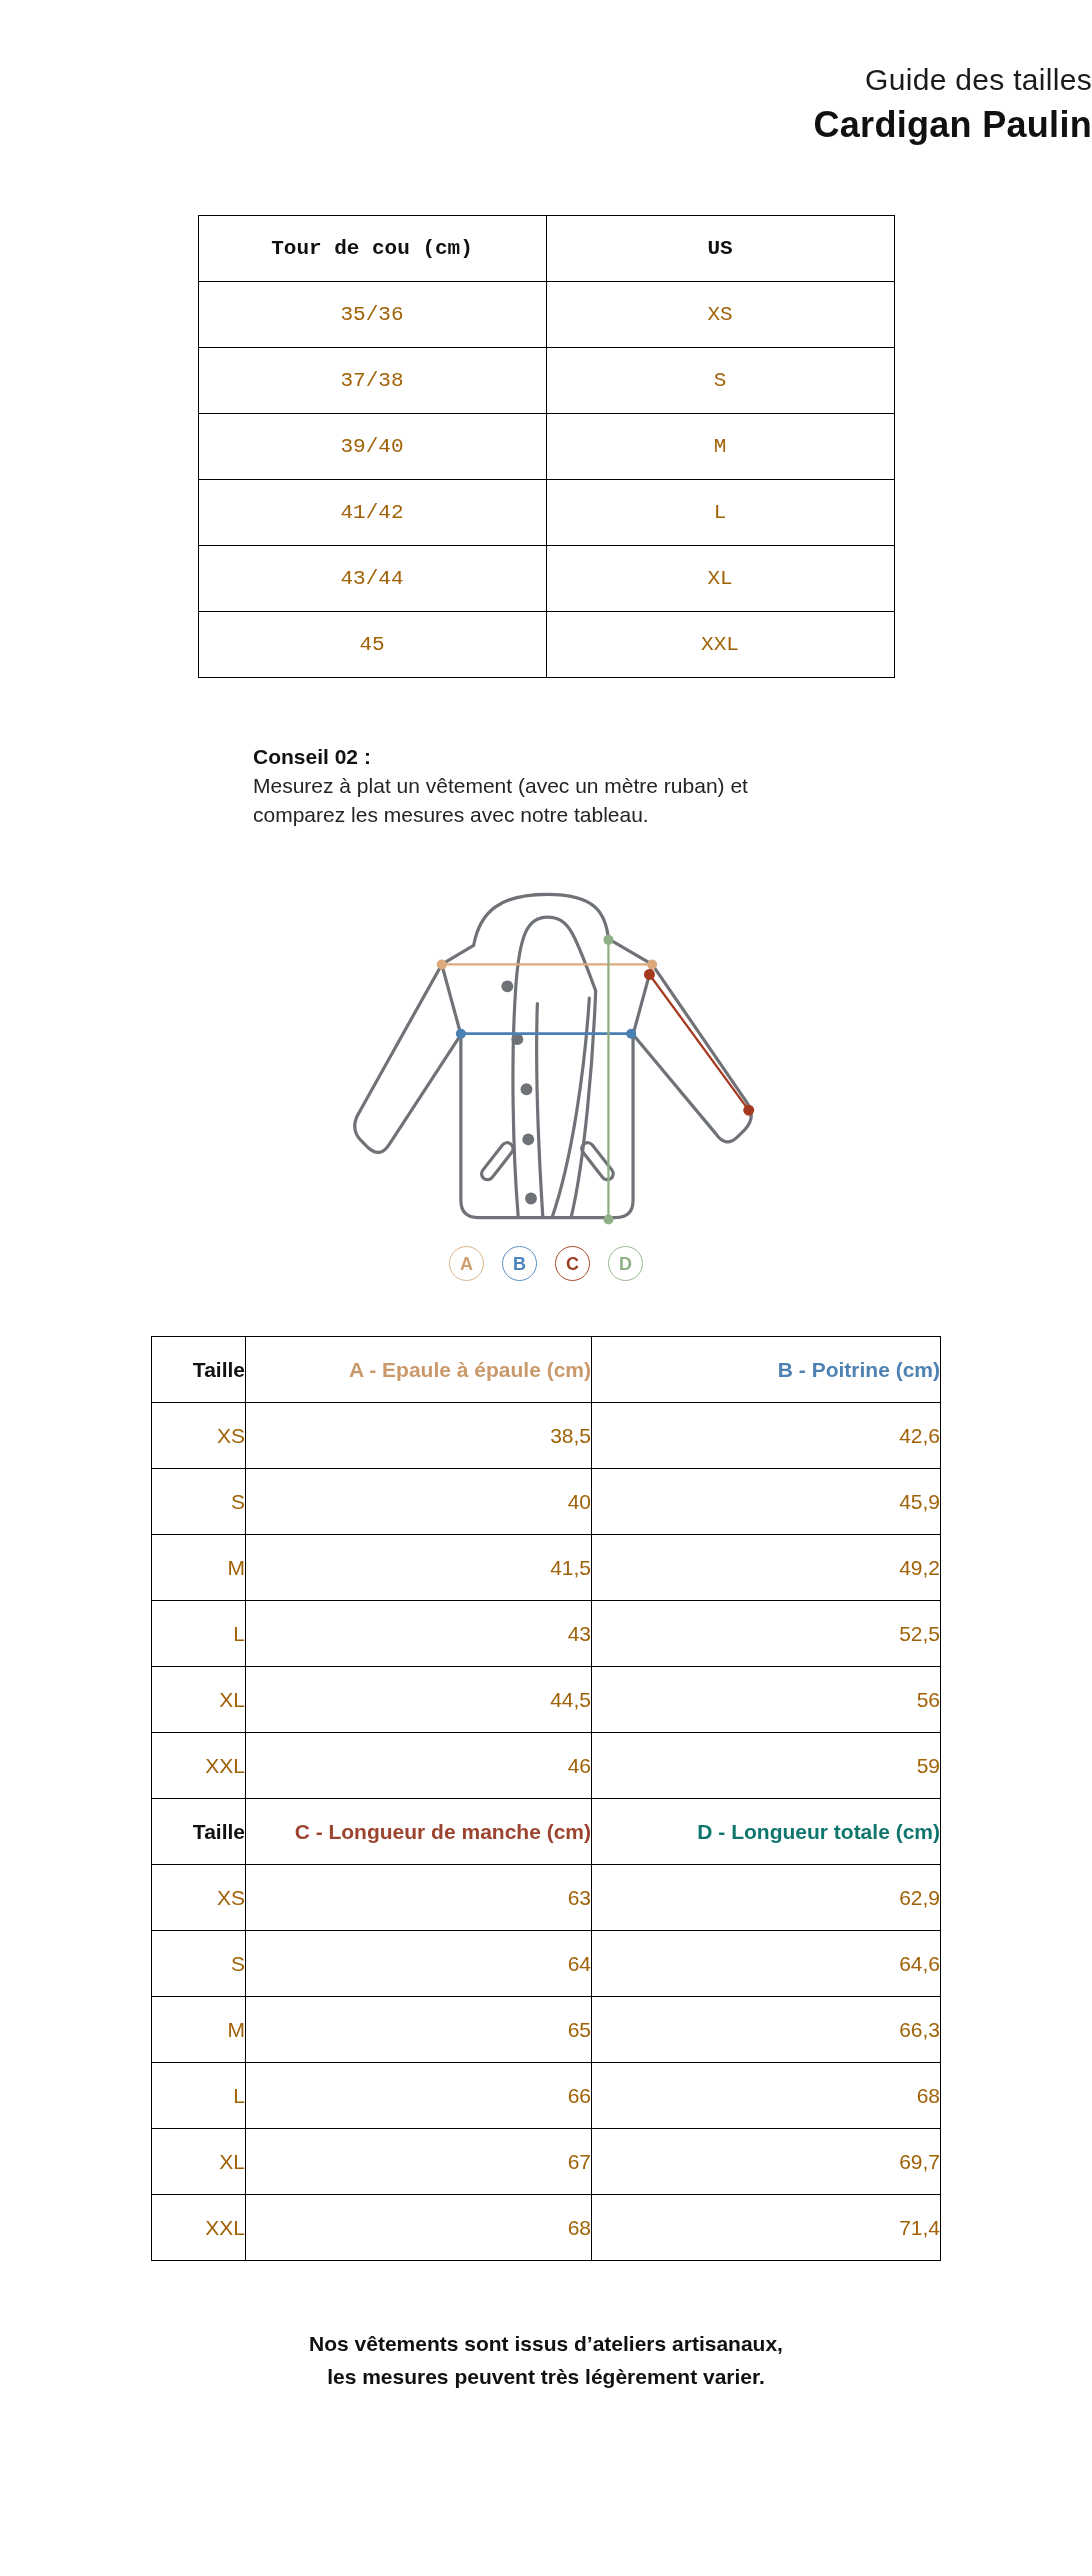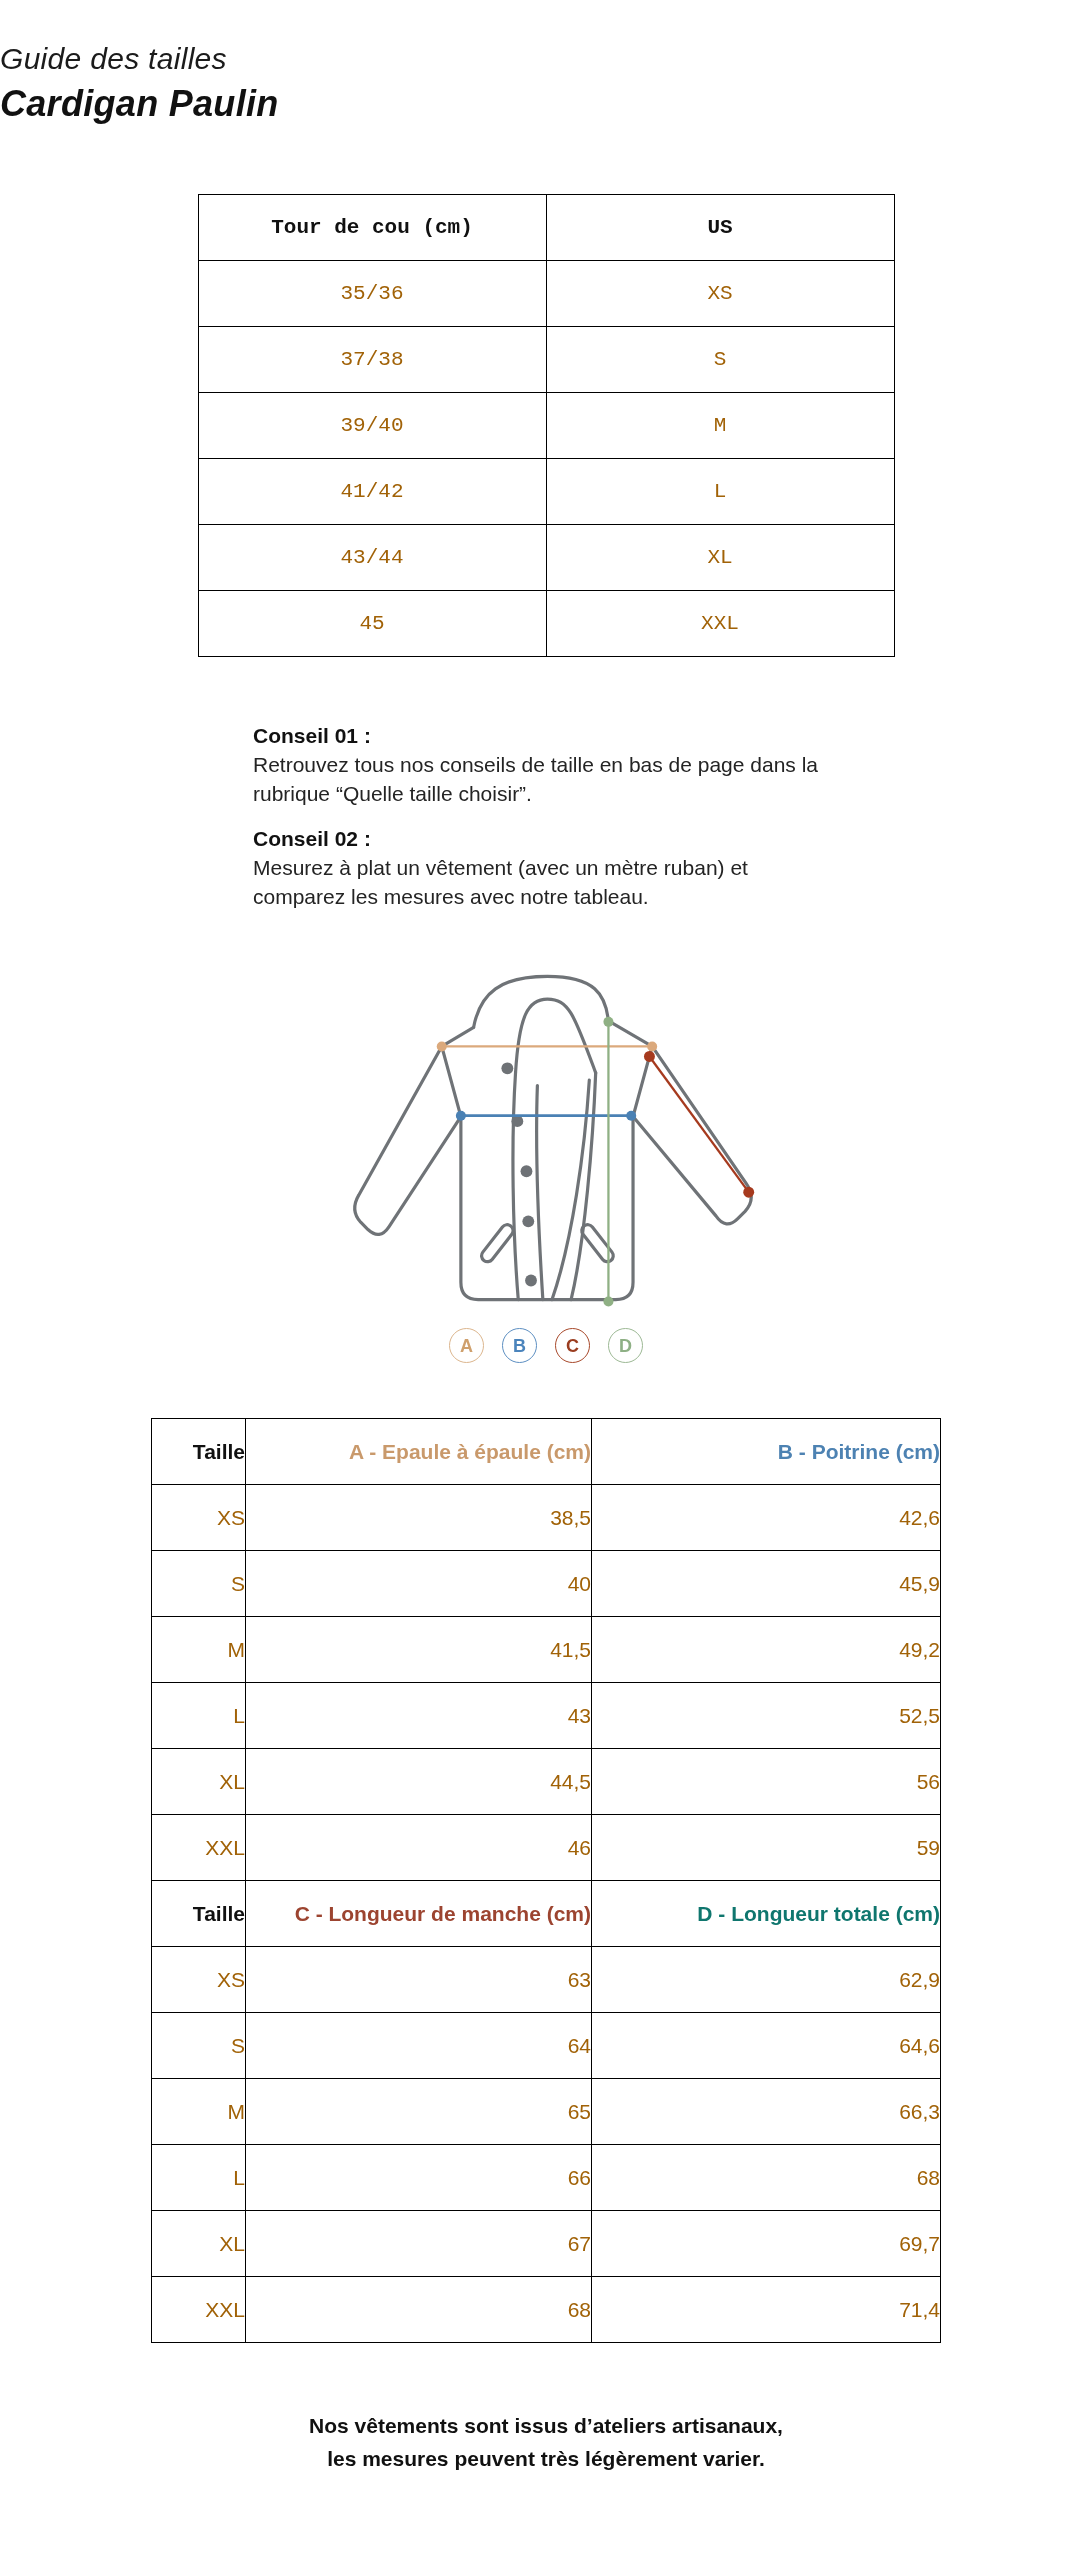--- a/index.html
+++ b/index.html
@@ -10,21 +10,21 @@
     --d-line:#8FB084; --d-text:#8FAE87;
   }
   *{box-sizing:border-box;margin:0;padding:0;}
   html,body{background:#ffffff;}
   body{
     width:1092px;min-height:2576px;margin:0 auto;
     font-family:"Liberation Sans","DejaVu Sans",sans-serif;
     color:var(--text);
   }
   
-  .page-header{padding-top:39px;text-align:left;font-style:italic;}
+  .page-header{padding-top:60px;text-align:right;}
   .subtitle{font-size:30px;font-weight:400;line-height:40px;color:#1b1b1b;letter-spacing:0.3px;}
   .main-title{font-size:36px;font-weight:700;line-height:49px;color:#111;letter-spacing:0.3px;}
   
   table{border-collapse:collapse;margin:0 auto;table-layout:fixed;background:#fff;}
   th,td{
     border:1.8px solid var(--border);
     text-align:center;vertical-align:middle;
     font-size:21px;font-weight:400;color:#a16207;
     padding:0;
   }
@@ -102,21 +102,20 @@
           <td>XL</td>
         </tr>
         <tr>
           <td>45</td>
           <td>XXL</td>
         </tr>
       </tbody>
   </table>
 
   <section class="tips">
-      <p class="tip"><span class="tip-label">Conseil 01 :</span><span class="tip-text">Retrouvez tous nos conseils de taille en bas de page dans la rubrique “Quelle taille choisir”.</span></p>
       <p class="tip"><span class="tip-label">Conseil 02 :</span><span class="tip-text">Mesurez à plat un vêtement (avec un mètre ruban) et comparez les mesures avec notre tableau.</span></p>
     </section>
 
   <figure class="diagram">
     <svg width="419" height="348" viewBox="0 0 460 382">
       <g class="garment">
 
         <path d="M150,64 C157,26 180,8 231,8 C283,8 295,28 298,57"></path>
 
         <path d="M150,64 L115,85"></path>

